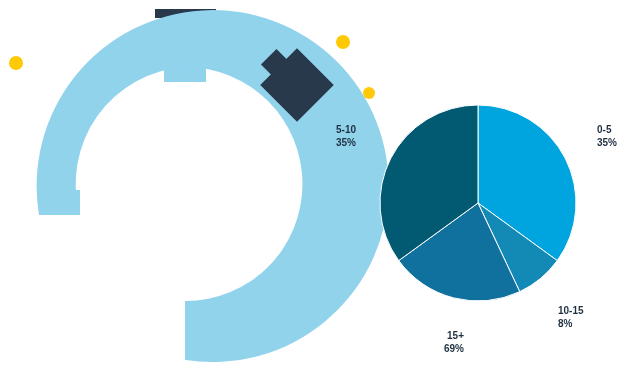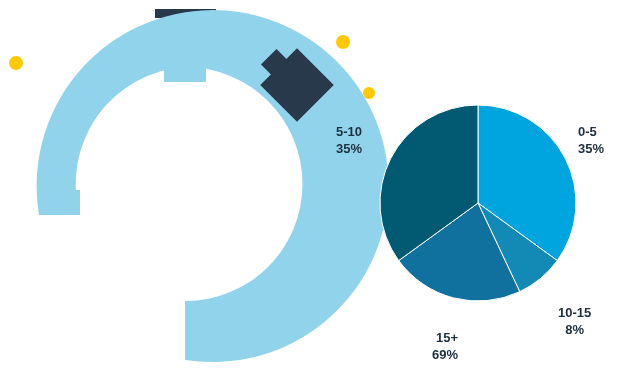--- a/index.html
+++ b/index.html
@@ -20,21 +20,21 @@
   .layer {
     position: absolute;
     top: 0;
     left: 0;
     width: 634px;
     height: 376px;
   }
   .pie-label {
     position: absolute;
     font-family: "Liberation Sans", sans-serif;
-    font-size: 13px;
+    font-size: 10px;
     font-weight: bold;
     color: #1E2F40;
     line-height: 1.28;
     white-space: nowrap;
   }
   .pie-label .cat { display: block; }
   .pie-label .val { display: block; }
   .lbl-right { text-align: left; }
   .lbl-left  { text-align: right; }
 </style>
@@ -75,29 +75,29 @@
   <svg class="layer" viewBox="0 0 634 376" width="634" height="376" xmlns="http://www.w3.org/2000/svg">
     <g id="pie-slices">
         <path d="M 478 203 L 478 105 A 98 98 0 0 1 557.2836654487448 260.60295472466237 Z" fill="#00A5DF" stroke="#ffffff" stroke-width="1"></path>
         <path d="M 478 203 L 557.2836654487448 260.60295472466237 A 98 98 0 0 1 519.7263705733772 291.67305114166993 Z" fill="#1389B5" stroke="#ffffff" stroke-width="1"></path>
         <path d="M 478 203 L 519.7263705733772 291.67305114166993 A 98 98 0 0 1 398.71633455125516 260.60295472466237 Z" fill="#10719F" stroke="#ffffff" stroke-width="1"></path>
         <path d="M 478 203 L 398.71633455125516 260.60295472466237 A 98 98 0 0 1 478 105 Z" fill="#015A72" stroke="#ffffff" stroke-width="1"></path>
       </g>
   </svg>
 
   <div id="pie-labels">
-      <div class="pie-label lbl-right" style="left: 578px; top: 124px;">
+      <div class="pie-label lbl-right" style="left: 597px; top: 124px;">
         <span class="cat">0-5</span>
         <span class="val">35%</span>
       </div>
-      <div class="pie-label lbl-right" style="left: 558px; top: 305px; text-align: center;">
+      <div class="pie-label lbl-right" style="left: 558px; top: 305px;">
         <span class="cat">10-15</span>
         <span class="val">8%</span>
       </div>
-      <div class="pie-label lbl-left" style="left: 432px; top: 330px;">
+      <div class="pie-label lbl-left" style="left: 444px; top: 330px;">
         <span class="cat">15+</span>
         <span class="val">69%</span>
       </div>
       <div class="pie-label lbl-left" style="left: 336px; top: 124px;">
         <span class="cat">5-10</span>
         <span class="val">35%</span>
       </div>
     </div>
 
 </div>

